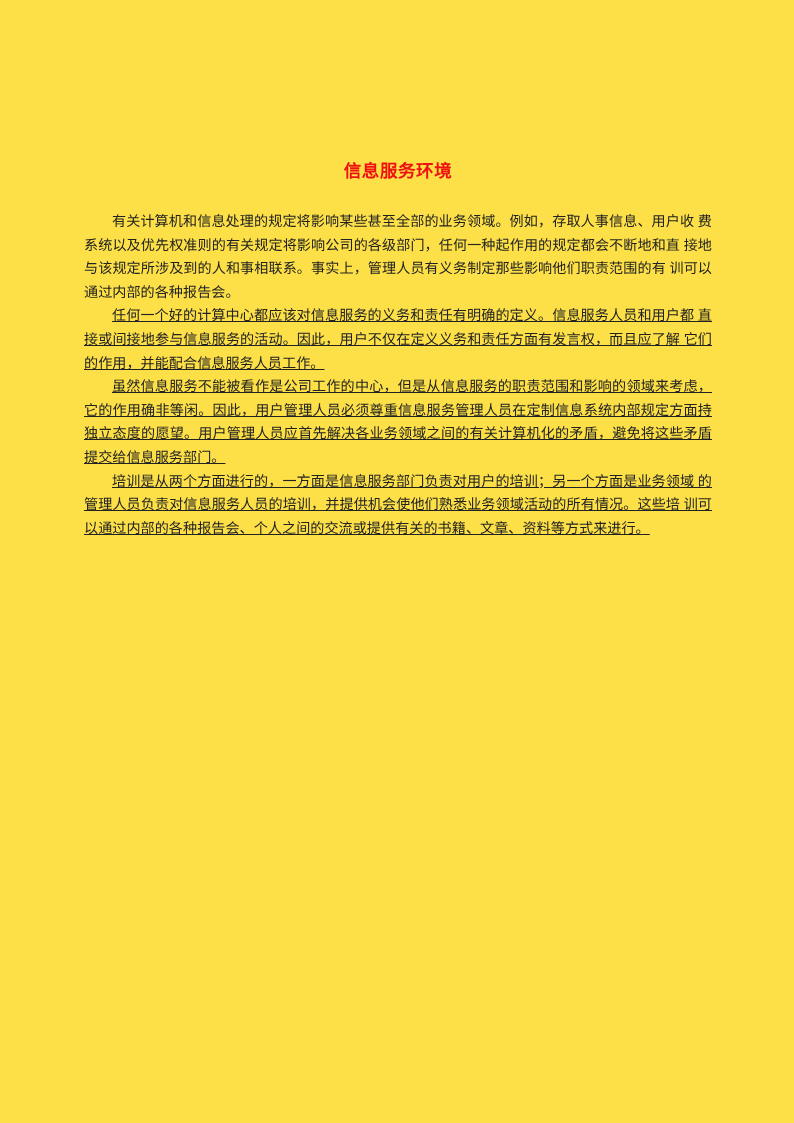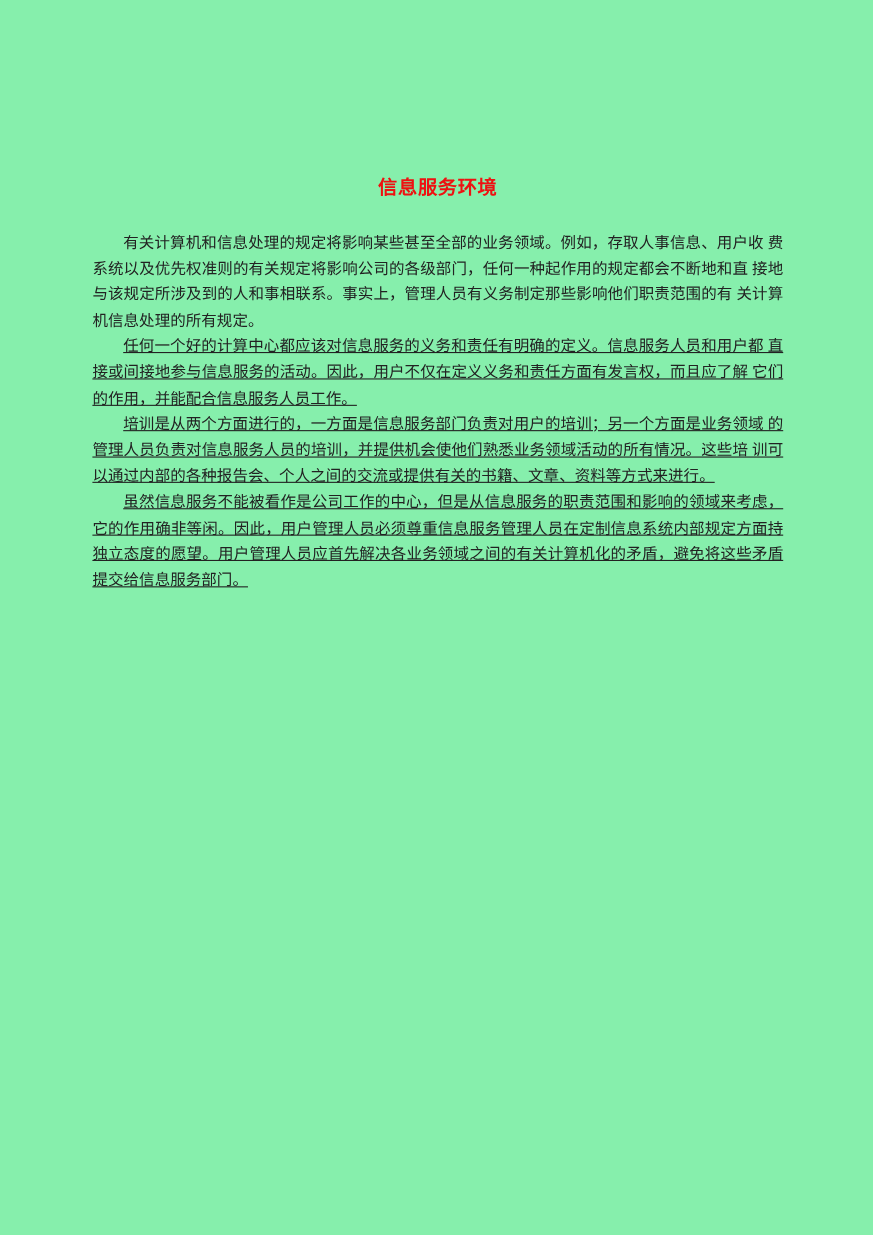--- a/index.html
+++ b/index.html
@@ -12,21 +12,21 @@
   body {
     font-family: "Liberation Serif", "DejaVu Serif", serif;
     -webkit-font-smoothing: antialiased;
   }
 
   #page {
     position: relative;
     width: 794px;
     height: 1123px;
     margin: 0 auto;
-    background: #86efac;
+    background: #fde047;
     overflow: hidden;
     box-sizing: border-box;
   }
 
   #doc-body {
     position: absolute;
     left: 84px;
     top: 158px;
     width: 628px;
   }
@@ -64,24 +64,24 @@
 </style>
 </head>
 <body>
 
 <div id="page">
 
   <div id="doc-body">
 
     <h1 class="doc-title">信息服务环境</h1>
 
-    <p class="para">有关计算机和信息处理的规定将影响某些甚至全部的业务领域。例如，存取人事信息、用户收 费系统以及优先权准则的有关规定将影响公司的各级部门，任何一种起作用的规定都会不断地和直 接地与该规定所涉及到的人和事相联系。事实上，管理人员有义务制定那些影响他们职责范围的有 关计算机信息处理的所有规定。</p>
+    <p class="para">有关计算机和信息处理的规定将影响某些甚至全部的业务领域。例如，存取人事信息、用户收 费系统以及优先权准则的有关规定将影响公司的各级部门，任何一种起作用的规定都会不断地和直 接地与该规定所涉及到的人和事相联系。事实上，管理人员有义务制定那些影响他们职责范围的有 训可以通过内部的各种报告会。</p>
 
     <p class="para">任何一个好的计算中心都应该对信息服务的义务和责任有明确的定义。信息服务人员和用户都 直接或间接地参与信息服务的活动。因此，用户不仅在定义义务和责任方面有发言权，而且应了解 它们的作用，并能配合信息服务人员工作。</p>
 
+    <p class="para">虽然信息服务不能被看作是公司工作的中心，但是从信息服务的职责范围和影响的领域来考虑，它的作用确非等闲。因此，用户管理人员必须尊重信息服务管理人员在定制信息系统内部规定方面持独立态度的愿望。用户管理人员应首先解决各业务领域之间的有关计算机化的矛盾，避免将这些矛盾提交给信息服务部门。</p>
+
     <p class="para">培训是从两个方面进行的，一方面是信息服务部门负责对用户的培训；另一个方面是业务领域 的管理人员负责对信息服务人员的培训，并提供机会使他们熟悉业务领域活动的所有情况。这些培 训可以通过内部的各种报告会、个人之间的交流或提供有关的书籍、文章、资料等方式来进行。</p>
-
-    <p class="para">虽然信息服务不能被看作是公司工作的中心，但是从信息服务的职责范围和影响的领域来考虑，它的作用确非等闲。因此，用户管理人员必须尊重信息服务管理人员在定制信息系统内部规定方面持独立态度的愿望。用户管理人员应首先解决各业务领域之间的有关计算机化的矛盾，避免将这些矛盾提交给信息服务部门。</p>
 
 
   </div>
 
 </div>
 
 </body></html>

